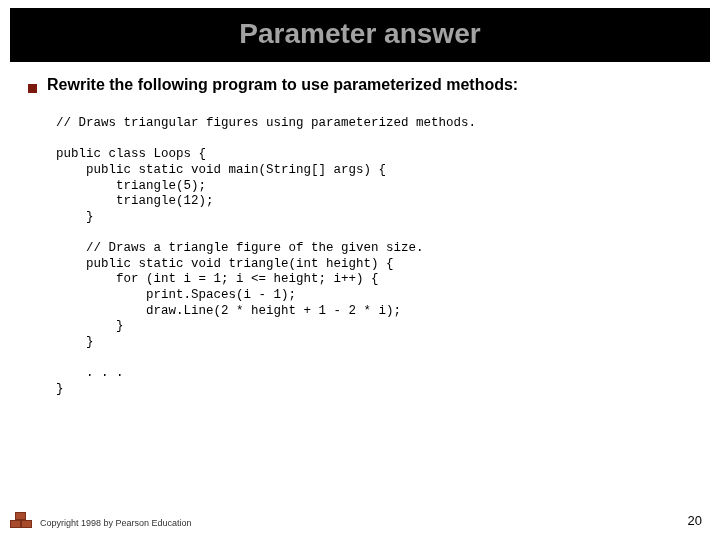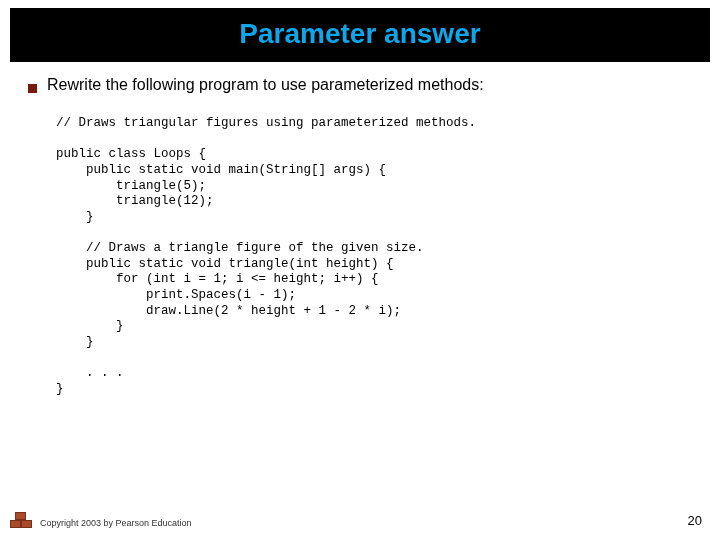--- a/index.html
+++ b/index.html
@@ -7,35 +7,36 @@
     padding: 0;
     width: 720px;
     height: 540px;
     background: #ffffff;
     font-family: Verdana, Arial, sans-serif;
     position: relative;
     overflow: hidden;
   }
   .title-bar {
     background: #000000;
-    color: #0ea5e9;
+    color: #a3a3a3;
     text-align: center;
     font-weight: bold;
     font-size: 28px;
     padding: 10px 0 12px 0;
     margin: 8px 10px 0 10px;
     font-family: Verdana, Arial, sans-serif;
   }
   .content {
     padding: 14px 28px 0 28px;
   }
   .bullet-row {
     display: flex;
     align-items: center;
     margin-bottom: 8px;
+    font-weight: bold;
   }
   .bullet {
     width: 9px;
     height: 9px;
     background: #7a1a0f;
     margin-top: 6px;
     margin-right: 10px;
     flex-shrink: 0;
   }
   .prompt {
@@ -118,16 +119,16 @@
 }</div>
 </div>
 
 <div class="footer">
   <div class="footer-left">
     <div class="bricks">
       <div class="brick b1"></div>
       <div class="brick b2"></div>
       <div class="brick b3"></div>
     </div>
-    <div class="copyright">Copyright 2003 by Pearson Education</div>
+    <div class="copyright">Copyright 1998 by Pearson Education</div>
   </div>
   <div class="pagenum">20</div>
 </div>
 
 </body></html>

